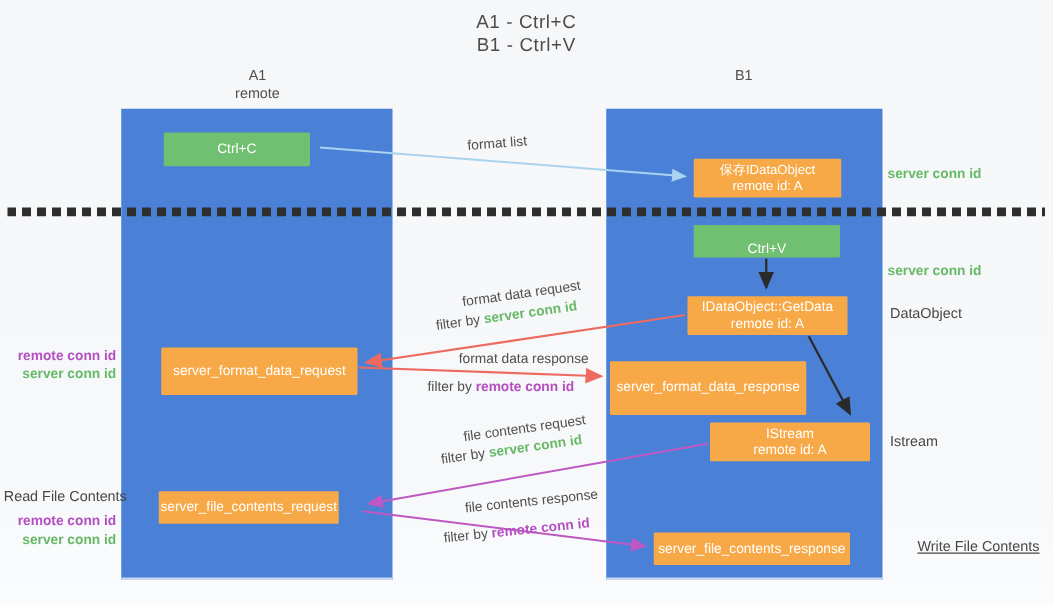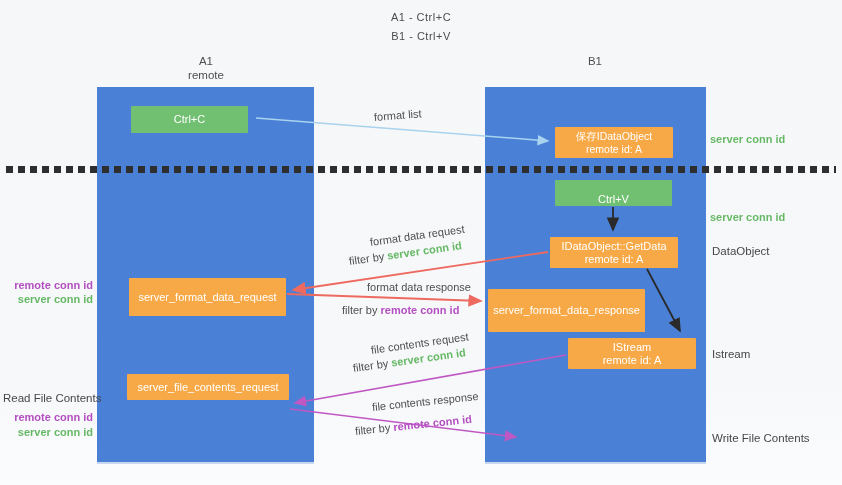--- a/index.html
+++ b/index.html
@@ -10,21 +10,21 @@
   .canvas{
     position:relative;
     width:842px;height:485px;
     background:linear-gradient(180deg,#f6f7f8 0%,#f7f8fa 80%,#fbfcfe 100%);
     overflow:hidden;
   }
   .abs{position:absolute;}
   .title{
     top:8px;left:0;width:842px;
     text-align:center;
-    font-size:11px;color:var(--text-dark,#4d4d4d);
+    font-size:15px;color:var(--text-dark,#4d4d4d);
     line-height:19px;letter-spacing:.5px;
   }
   .lifeline-head{
     text-align:center;
     font-size:11.5px;color:#4f4f4f;line-height:14px;
   }
   .lifeline{
     background:var(--lifeline-blue,#4a80d5);
     border-bottom:2px solid #c9d6ef;
   }
@@ -127,22 +127,25 @@
   <div class="abs node orange" style="left:129px;top:278px;width:157px;height:38px;">
     <div>server_format_data_request</div>
   </div>
   <div class="abs node orange" style="left:488px;top:289px;width:157px;height:43px;">
     <div>server_format_data_response</div>
   </div>
   <div class="abs node orange" style="left:568px;top:338px;width:128px;height:31px;">
     <div>IStream</div>
     <div>remote id: A</div>
   </div>
-  <div class="abs node orange" style="left:127px;top:374px;width:162px;height:26px;">
+  <div class="abs node orange" style="left:127px;top:393px;width:144px;height:26px;">
     <div>server_file_contents_request</div>
+  </div>
+  <div class="abs node orange" style="left:523px;top:426px;width:157px;height:26px;">
+    <div>server_file_contents_response</div>
   </div>
 
   <div class="abs lbl rot-5" style="left:374px;top:111px;">format list</div>
 
   <div class="abs lbl rot-8" style="left:370px;top:236px;">format data request</div>
   <div class="abs lbl rot-8" style="left:349px;top:255px;">
     <span>filter by </span><span class="hl-green">server conn id</span>
   </div>
 
   <div class="abs lbl" style="left:367px;top:281px;">format data response</div>
@@ -157,21 +160,21 @@
 
   <div class="abs lbl rot-6" style="left:372px;top:401px;">file contents response</div>
   <div class="abs lbl rot-6" style="left:355px;top:425px;">
     <span>filter by </span><span class="hl-purple">remote conn id</span>
   </div>
 
   <div class="abs anno green" style="left:710px;top:133px;">server conn id</div>
   <div class="abs anno green" style="left:710px;top:211px;">server conn id</div>
   <div class="abs anno dark" style="left:712px;top:245px;text-align:center;">DataObject</div>
   <div class="abs anno dark" style="left:712px;top:348px;">Istream</div>
-  <div class="abs anno dark" style="left:712px;top:432px;">Write File Contents</div>
+  <div class="abs anno dark" style="left:734px;top:432px;text-decoration:underline;">Write File Contents</div>
 
   <div class="abs anno purple left-anno" style="left:3px;top:279px;">remote conn id</div>
   <div class="abs anno green left-anno" style="left:3px;top:293px;">server conn id</div>
   <div class="abs anno dark left-anno" style="left:3px;top:392px;">Read File Contents</div>
   <div class="abs anno purple left-anno" style="left:3px;top:411px;">remote conn id</div>
   <div class="abs anno green left-anno" style="left:3px;top:426px;">server conn id</div>
 
 </div>
 
 </body></html>

